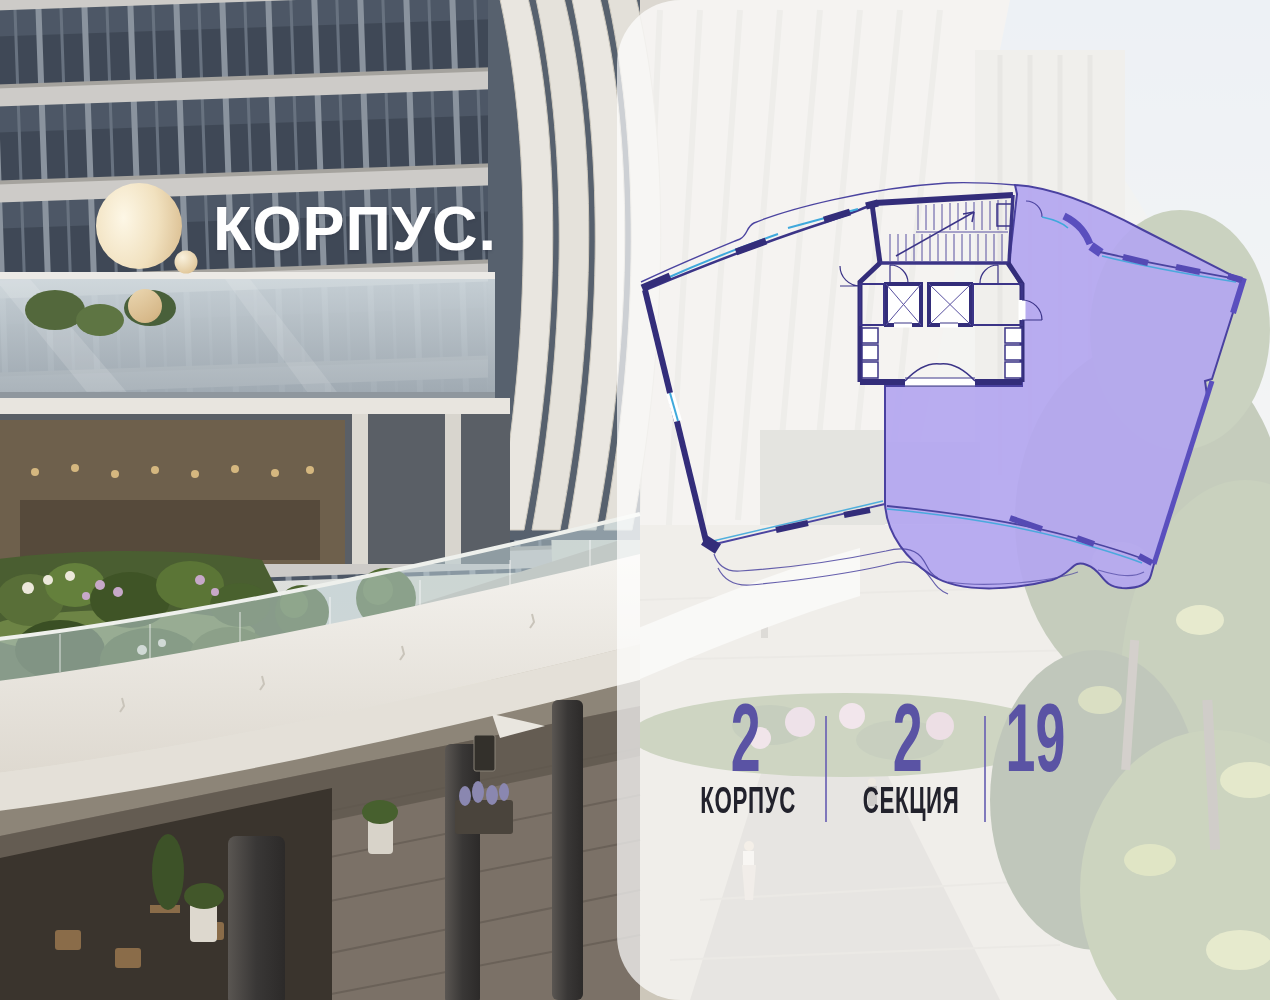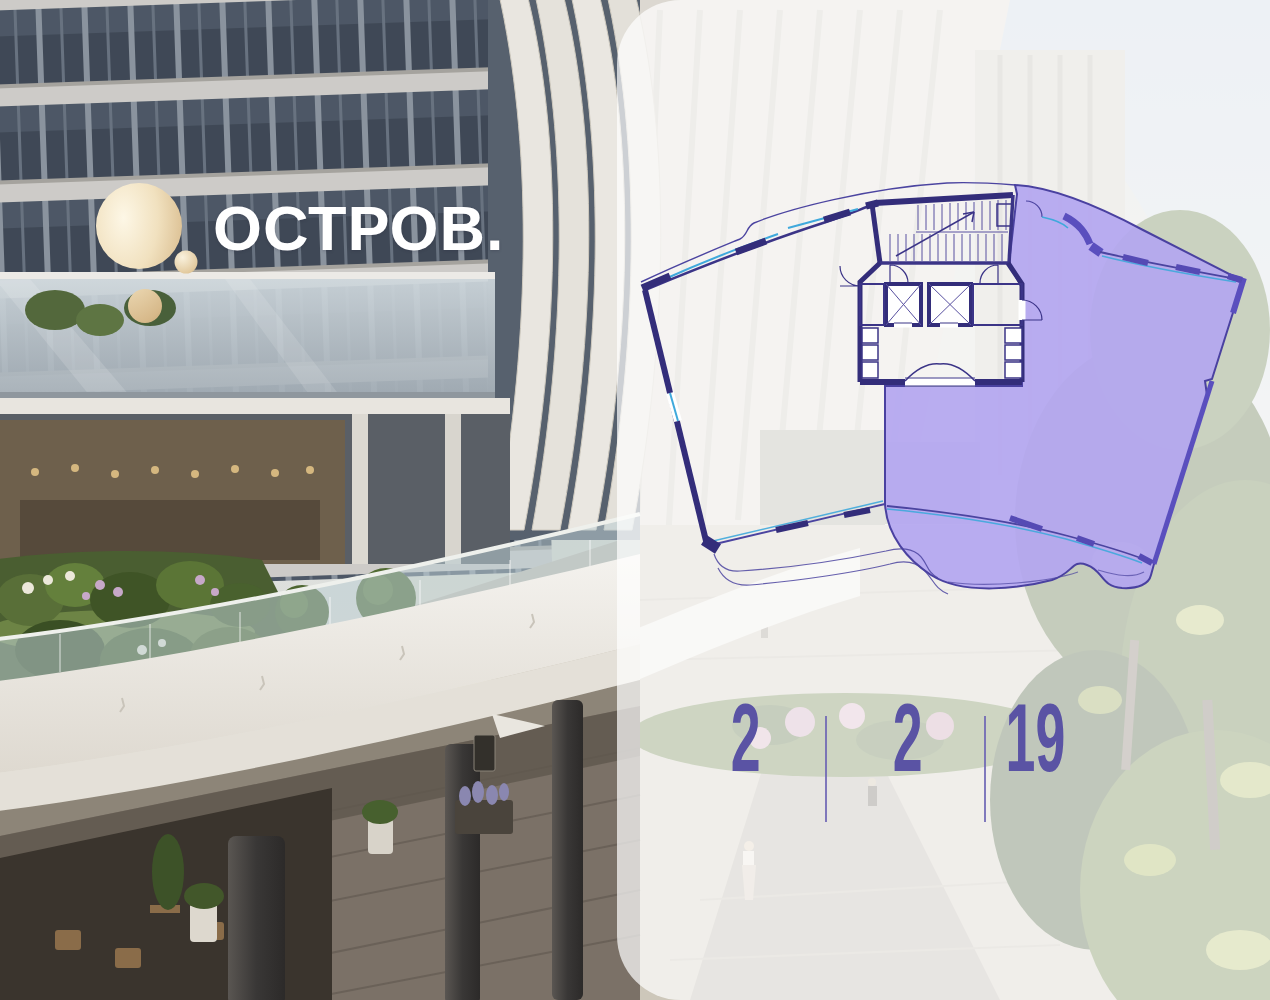--- a/index.html
+++ b/index.html
@@ -317,21 +317,21 @@
       </radialGradient>
     </defs>
     <g>
       <path fill="url(#goldA)" fill-rule="evenodd" d="M139,183 a43,43 0 1 0 0,-86 a43,43 0 1 0 0,86 Z
            M145,237 a17,17 0 1 1 0,-34 a17,17 0 1 1 0,34 Z" transform="translate(0,86)"></path>
       <circle cx="145" cy="289" r="0" fill="none"></circle>
       <circle cx="186" cy="262" r="11.5" fill="url(#goldB)"></circle>
     </g>
   </svg>
 </div>
-<div class="logo-text">ОСТРОВ.</div>
+<div class="logo-text">КОРПУС.</div>
 
 <div class="panel"></div>
 
 <svg class="plan" viewBox="0 0 644 444">
 
   <g>
     <path d="M387,17 C425,19 470,38 515,62 C550,80 585,98 615,113
              L584,211 L577,213 L579,227 L526,396 L523,407
              C521,416 510,421 494,420 C472,418 476,403 459,397
              C443,391 446,405 424,412 C394,420 336,428 303,407
@@ -427,23 +427,25 @@
     </g>
 
     <path d="M277,214 L347,214" stroke="#ffffff" stroke-width="9"></path>
     <path d="M277,210 L347,210 M277,218 L347,218" stroke-width="1"></path>
     <path d="M277,213 Q295,194 312,196 M347,213 Q329,194 312,196" stroke-width="1.5"></path>
   </g>
 </svg>
 
 <div class="stat s1">
   <div><span class="stat-value">2</span></div>
+  <div><span class="stat-label">КОРПУС</span></div>
 </div>
 <div class="divider d1"></div>
 <div class="stat s2">
   <div><span class="stat-value">2</span></div>
+  <div><span class="stat-label">СЕКЦИЯ</span></div>
 </div>
 <div class="divider d2"></div>
 <div class="stat s3">
   <div><span class="stat-value">19</span></div>
 </div>
 
 </div>
 
 </body></html>

